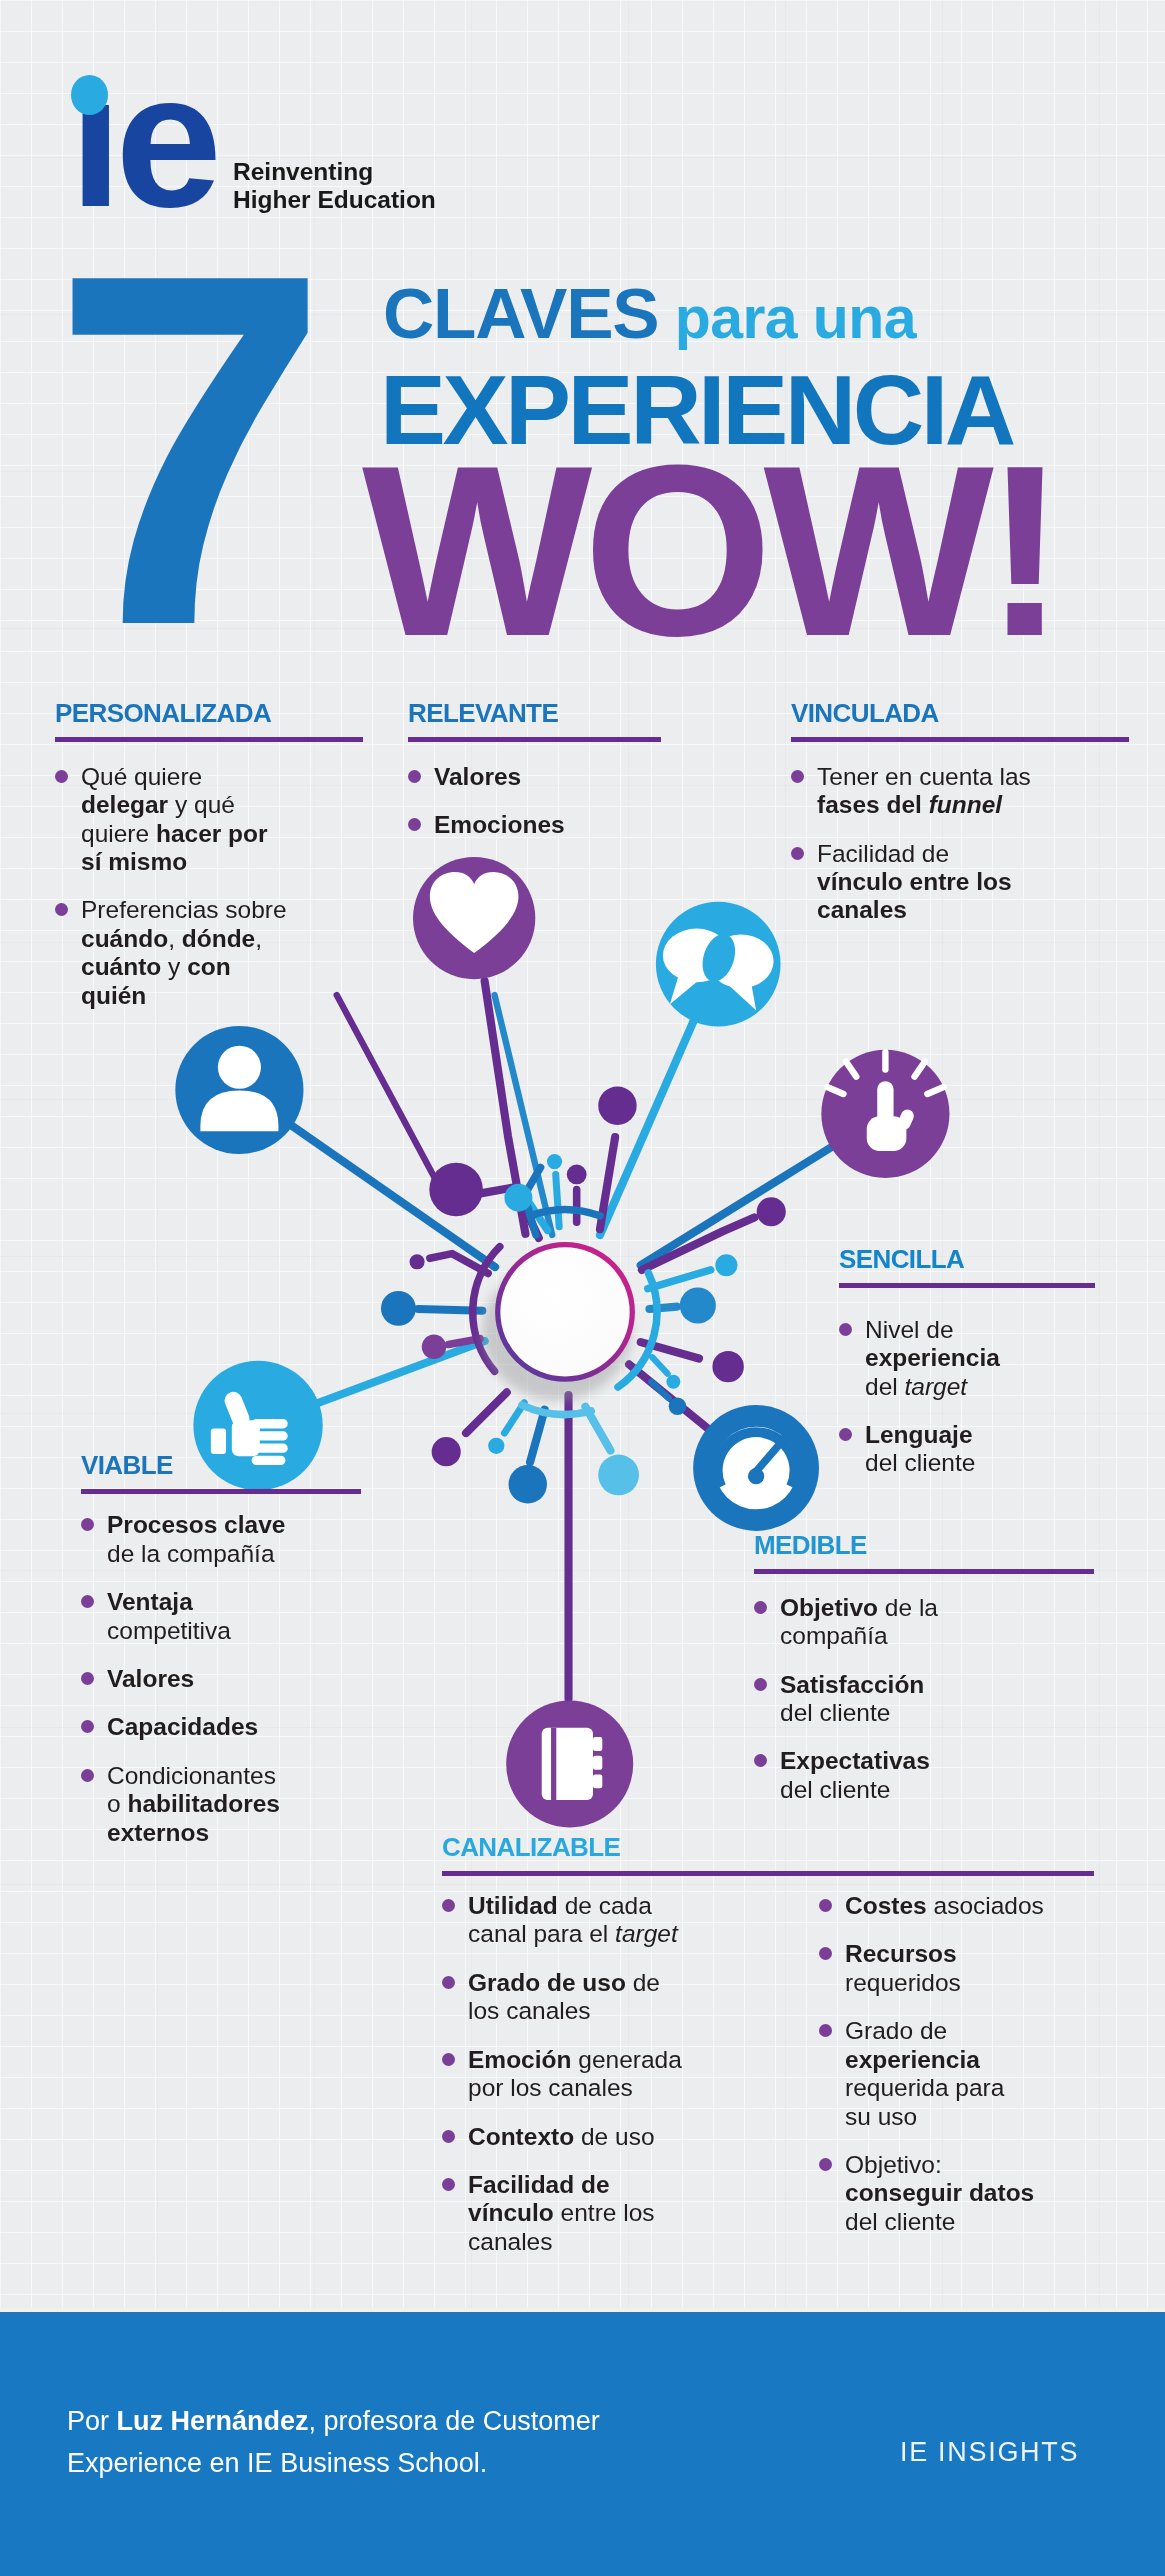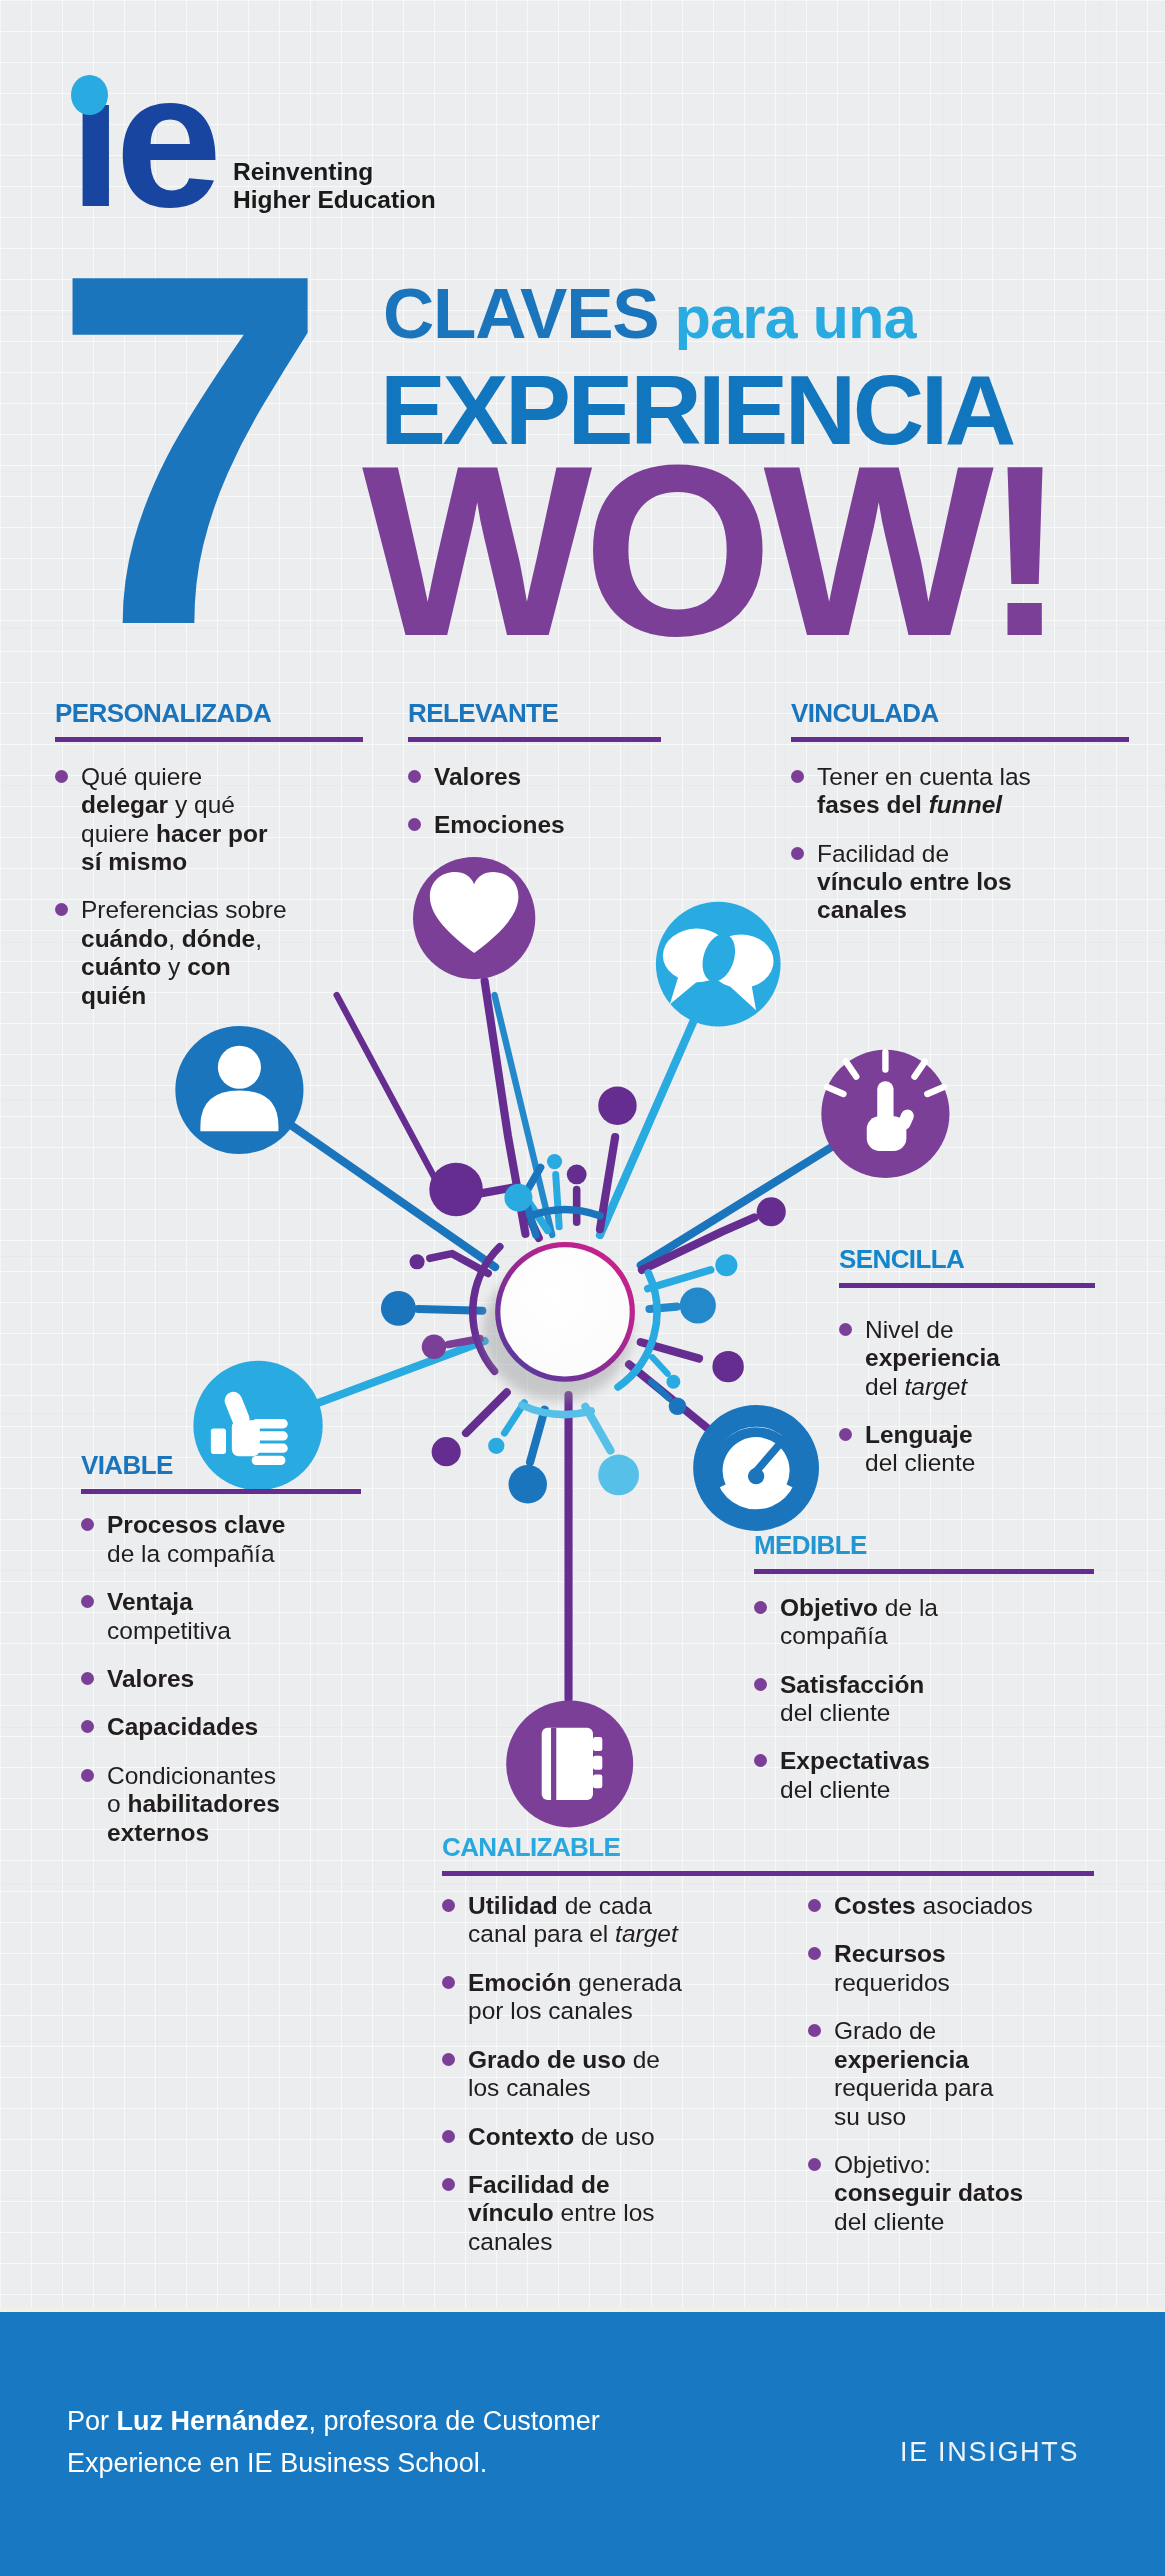--- a/index.html
+++ b/index.html
@@ -26,21 +26,21 @@
   .baseline-row{display:flex;align-items:baseline;}
   
   .section h2{margin:0;font-size:26px;font-weight:700;letter-spacing:-0.6px;line-height:1.05;}
   .rule{height:5.2px;background:#662d91;margin-top:9.3px;}
   ul.blist{list-style:none;margin:17.5px 0 0 0;padding:0;}
   ul.blist li{display:flex;gap:13px;margin-bottom:20px;align-items:flex-start;}
   .dot{flex:none;width:13px;height:13px;border-radius:50%;background:#7b3f98;margin-top:7px;}
   .bt{margin:0;font-size:24.5px;line-height:1.16;color:#211d1e;white-space:pre-line;}
   .bt .b{font-weight:700;}
   .bt .i{font-style:italic;}
-  .cols{display:flex;gap:40px;margin-top:16.3px;}
+  .cols{display:flex;gap:51px;margin-top:16.3px;}
   .cols ul.blist{margin-top:0;}
   
   .footer{left:0;top:2308px;width:1165px;height:268px;background:#1878c2;border-top:4.7px solid #f3f0e6;box-sizing:border-box;}
   .credit{position:absolute;left:67px;top:61px;width:536px;color:#ffffff;font-size:27px;line-height:1.56;white-space:pre-line;}
   .credit .b{font-weight:700;}
   .brand{position:absolute;left:900px;top:125px;color:#eef4fa;font-size:27px;letter-spacing:1.7px;font-weight:400;}
 </style>
 </head>
 <body>
 
@@ -332,27 +332,27 @@
     <div class="rule" style="width:652px;"></div>
     <div class="cols">
       <ul class="blist" style="width:326px;">
           <li>
             <span class="dot"></span>
             <p class="bt"><span class="b">Utilidad</span> de cada
 canal para el <span class="i">target</span></p>
           </li>
           <li>
             <span class="dot"></span>
+            <p class="bt"><span class="b">Grado de uso</span> de
+los canales</p>
+          </li>
+          <li>
+            <span class="dot"></span>
             <p class="bt"><span class="b">Emoción</span> generada
 por los canales</p>
-          </li>
-          <li>
-            <span class="dot"></span>
-            <p class="bt"><span class="b">Grado de uso</span> de
-los canales</p>
           </li>
           <li>
             <span class="dot"></span>
             <p class="bt"><span class="b">Contexto</span> de uso</p>
           </li>
           <li>
             <span class="dot"></span>
             <p class="bt"><span class="b">Facilidad de
 vínculo</span> entre los
 canales</p>

